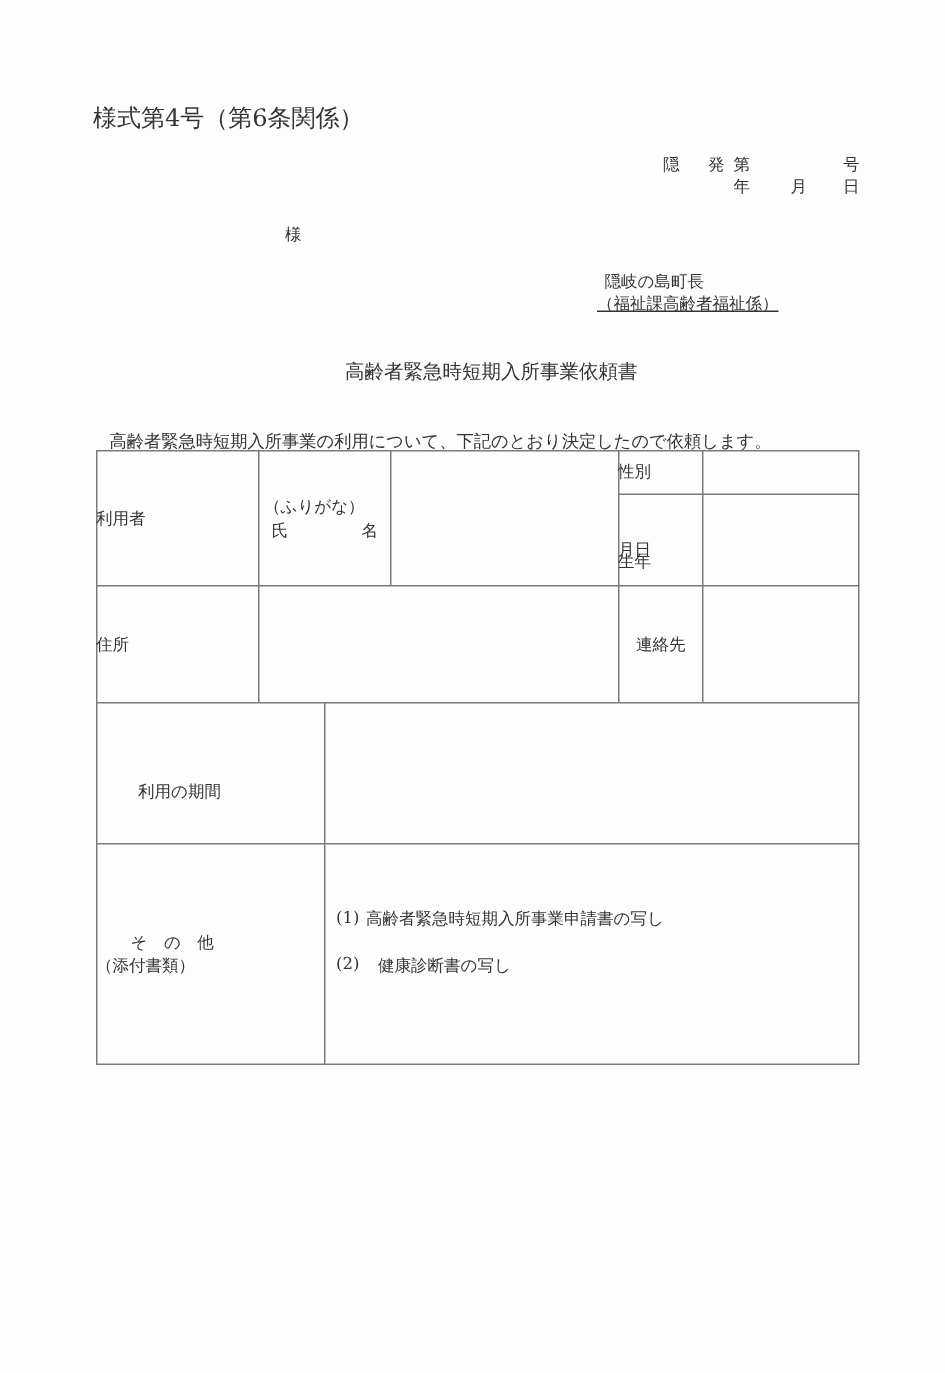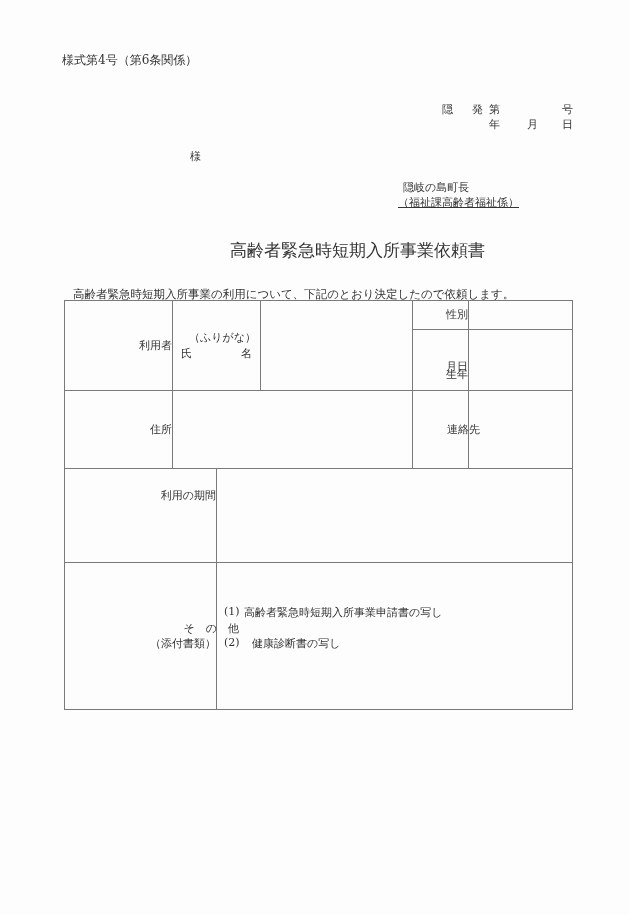--- a/index.html
+++ b/index.html
@@ -2,47 +2,47 @@
 <html><head>
 <meta charset="utf-8">
 <style>
   html, body { margin: 0; padding: 0; }
   body {
     width: 630px; height: 915px; background: #fdfdfd; position: relative; overflow: hidden;
     font-family: "DejaVu Serif", "Liberation Serif", serif; color: #333; font-size: 11px;
   }
   .abs { position: absolute; white-space: nowrap; }
   .line { position: absolute; background: #7a7a7a; }
-  .cell-text { position: absolute; text-align: right; line-height: 15px; }
+  .cell-text { position: absolute; text-align: left; line-height: 15px; }
 </style>
 </head>
 <body>
 
-<div class="abs" style="left:62px; top:52px; font-size:12px;">様式第4号（第6条関係）</div>
+<div class="abs" style="left:62px; top:69px; font-size:16px;">様式第4号（第6条関係）</div>
 
 <div class="abs" style="left:442px; top:102px;">隠</div>
 <div class="abs" style="left:472px; top:102px;">発</div>
 <div class="abs" style="left:489px; top:102px;">第</div>
 <div class="abs" style="left:503px; top:101px; width:55px; height:14px;"></div>
 <div class="abs" style="left:562px; top:102px;">号</div>
 
 <div class="abs" style="left:455px; top:117px; width:30px; height:14px;"></div>
 <div class="abs" style="left:489px; top:117px;">年</div>
 <div class="abs" style="left:503px; top:117px; width:22px; height:14px;"></div>
 <div class="abs" style="left:527px; top:117px;">月</div>
 <div class="abs" style="left:541px; top:117px; width:20px; height:14px;"></div>
 <div class="abs" style="left:562px; top:117px;">日</div>
 
 <div class="abs" style="left:64px; top:148px; width:122px; height:14px;"></div>
 <div class="abs" style="left:190px; top:149px;">様</div>
 
 <div class="abs" style="left:403px; top:180px;">隠岐の島町長</div>
 <div class="abs" style="left:398px; top:195px;text-decoration:underline;">（福祉課高齢者福祉係）</div>
 
-<div class="abs" style="left:230px; top:239px; font-size:17px;">高齢者緊急時短期入所事業依頼書</div>
+<div class="abs" style="left:230px; top:239px; font-size:13px;">高齢者緊急時短期入所事業依頼書</div>
 
 <div class="abs" style="left:73px; top:287px; font-size:11.5px;">高齢者緊急時短期入所事業の利用について、下記のとおり決定したので依頼します。</div>
 
 <div style="position:absolute; left:64px; top:300px; width:509px; height:410px; border:1.5px solid #7a7a7a; box-sizing:border-box;">
 </div>
 
 <div class="line" style="left:64px; top:390px; width:509px; height:1px;"></div>
 <div class="line" style="left:64px; top:468px; width:509px; height:1px;"></div>
 <div class="line" style="left:64px; top:562px; width:509px; height:1px;"></div>
 <div class="line" style="left:412px; top:329px; width:161px; height:1px;"></div>
@@ -65,21 +65,21 @@
 
 <div class="cell-text" style="left:412px; top:343px; width:56px;margin-top:24px;">生年</div>
 <div class="cell-text" style="left:412px; top:359px; width:56px;">月日</div>
 <div class="abs" style="left:470px; top:331px; width:101px; height:58px;"></div>
 
 <div class="cell-text" style="left:64px; top:422px; width:108px;">住所</div>
 <div class="abs" style="left:174px; top:392px; width:236px; height:75px;"></div>
 <div class="cell-text" style="left:424px; top:422px; width:56px;">連絡先</div>
 <div class="abs" style="left:470px; top:392px; width:101px; height:75px;"></div>
 
-<div class="cell-text" style="left:64px; top:488px; width:152px;">利用の期間</div>
+<div class="cell-text" style="left:64px; top:520px; width:152px;padding-left:28px;">利用の期間</div>
 <div class="abs" style="left:218px; top:470px; width:353px; height:91px;"></div>
 
 <div class="cell-text" style="left:64px; top:621px; width:152px;padding-left:23px;">そ　の　他</div>
 <div class="cell-text" style="left:64px; top:636px; width:152px;">（添付書類）</div>
 
 <div class="abs" style="left:224px; top:605px;">(1)</div>
 <div class="abs" style="left:244px; top:605px;">高齢者緊急時短期入所事業申請書の写し</div>
 <div class="abs" style="left:224px; top:636px;">(2)</div>
 <div class="abs" style="left:252px; top:636px;">健康診断書の写し</div>
 

